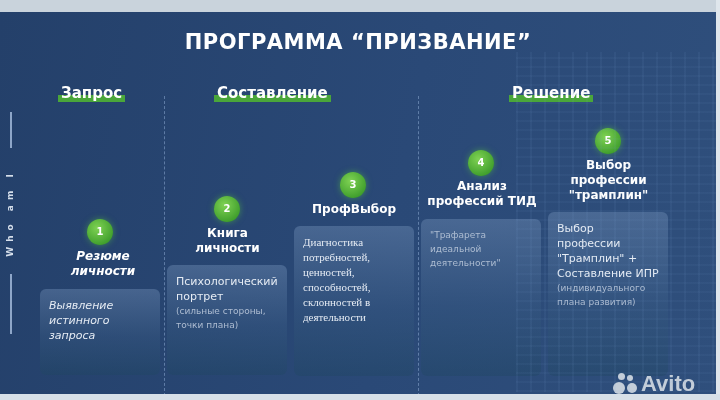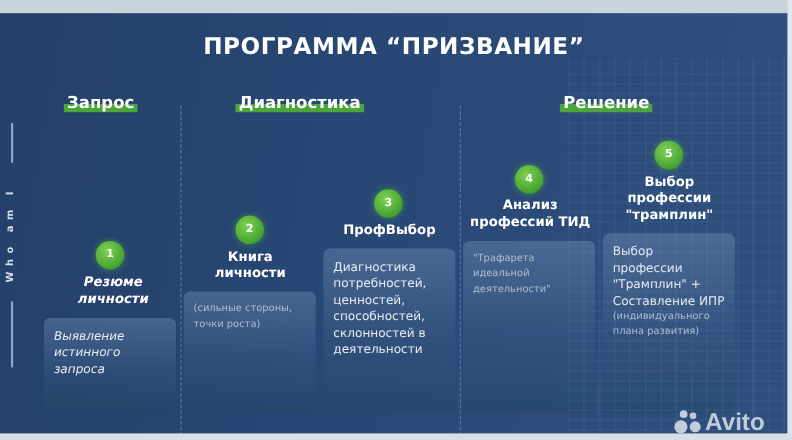--- a/index.html
+++ b/index.html
@@ -57,41 +57,42 @@
 <body>
 
 <div class="slide">
   <div class="title">ПРОГРАММА “ПРИЗВАНИЕ”</div>
 
   <div class="side-line" style="top:100px;height:36px;"></div>
   <div class="side-text">Who am I</div>
   <div class="side-line" style="top:262px;height:60px;"></div>
 
   <div class="stage" style="left:58px;">Запрос</div>
-  <div class="stage" style="left:214px;">Диагностика</div>
+  <div class="stage" style="left:214px;">Составление</div>
   <div class="stage" style="left:509px;">Решение</div>
 
   <div class="vdash" style="left:164px;"></div>
   <div class="vdash" style="left:418px;"></div>
 
   <div class="badge" style="left:87px;top:207px;">1</div>
   <div class="step-title" style="left:58px;top:237px;width:90px;font-style:italic;">Резюме личности</div>
   <div class="card" style="left:40px;top:277px;width:120px;height:86px;font-style:italic;">
     <div>Выявление истинного запроса</div>
   </div>
 
   <div class="badge" style="left:214px;top:184px;">2</div>
   <div class="step-title" style="left:185px;top:214px;width:85px;">Книга личности</div>
   <div class="card" style="left:167px;top:253px;width:120px;height:110px;">
-    <div class="sub">(сильные стороны, точки роста)</div>
+    <div>Психологический портрет</div>
+    <div class="sub">(сильные стороны, точки плана)</div>
   </div>
 
   <div class="badge" style="left:340px;top:160px;">3</div>
   <div class="step-title" style="left:305px;top:190px;width:98px;">ПрофВыбор</div>
-  <div class="card" style="left:294px;top:214px;width:120px;height:150px;">
+  <div class="card" style="left:294px;top:214px;width:120px;height:150px;font-family:Liberation Serif, serif;">
     <div>Диагностика потребностей, ценностей, способностей, склонностей в деятельности</div>
   </div>
 
   <div class="badge" style="left:468px;top:138px;">4</div>
   <div class="step-title" style="left:422px;top:167px;width:120px;">Анализ профессий ТИД</div>
   <div class="card" style="left:421px;top:207px;width:120px;height:157px;">
     <div class="sub">"Трафарета идеальной деятельности"</div>
   </div>
 
   <div class="badge" style="left:595px;top:116px;">5</div>

